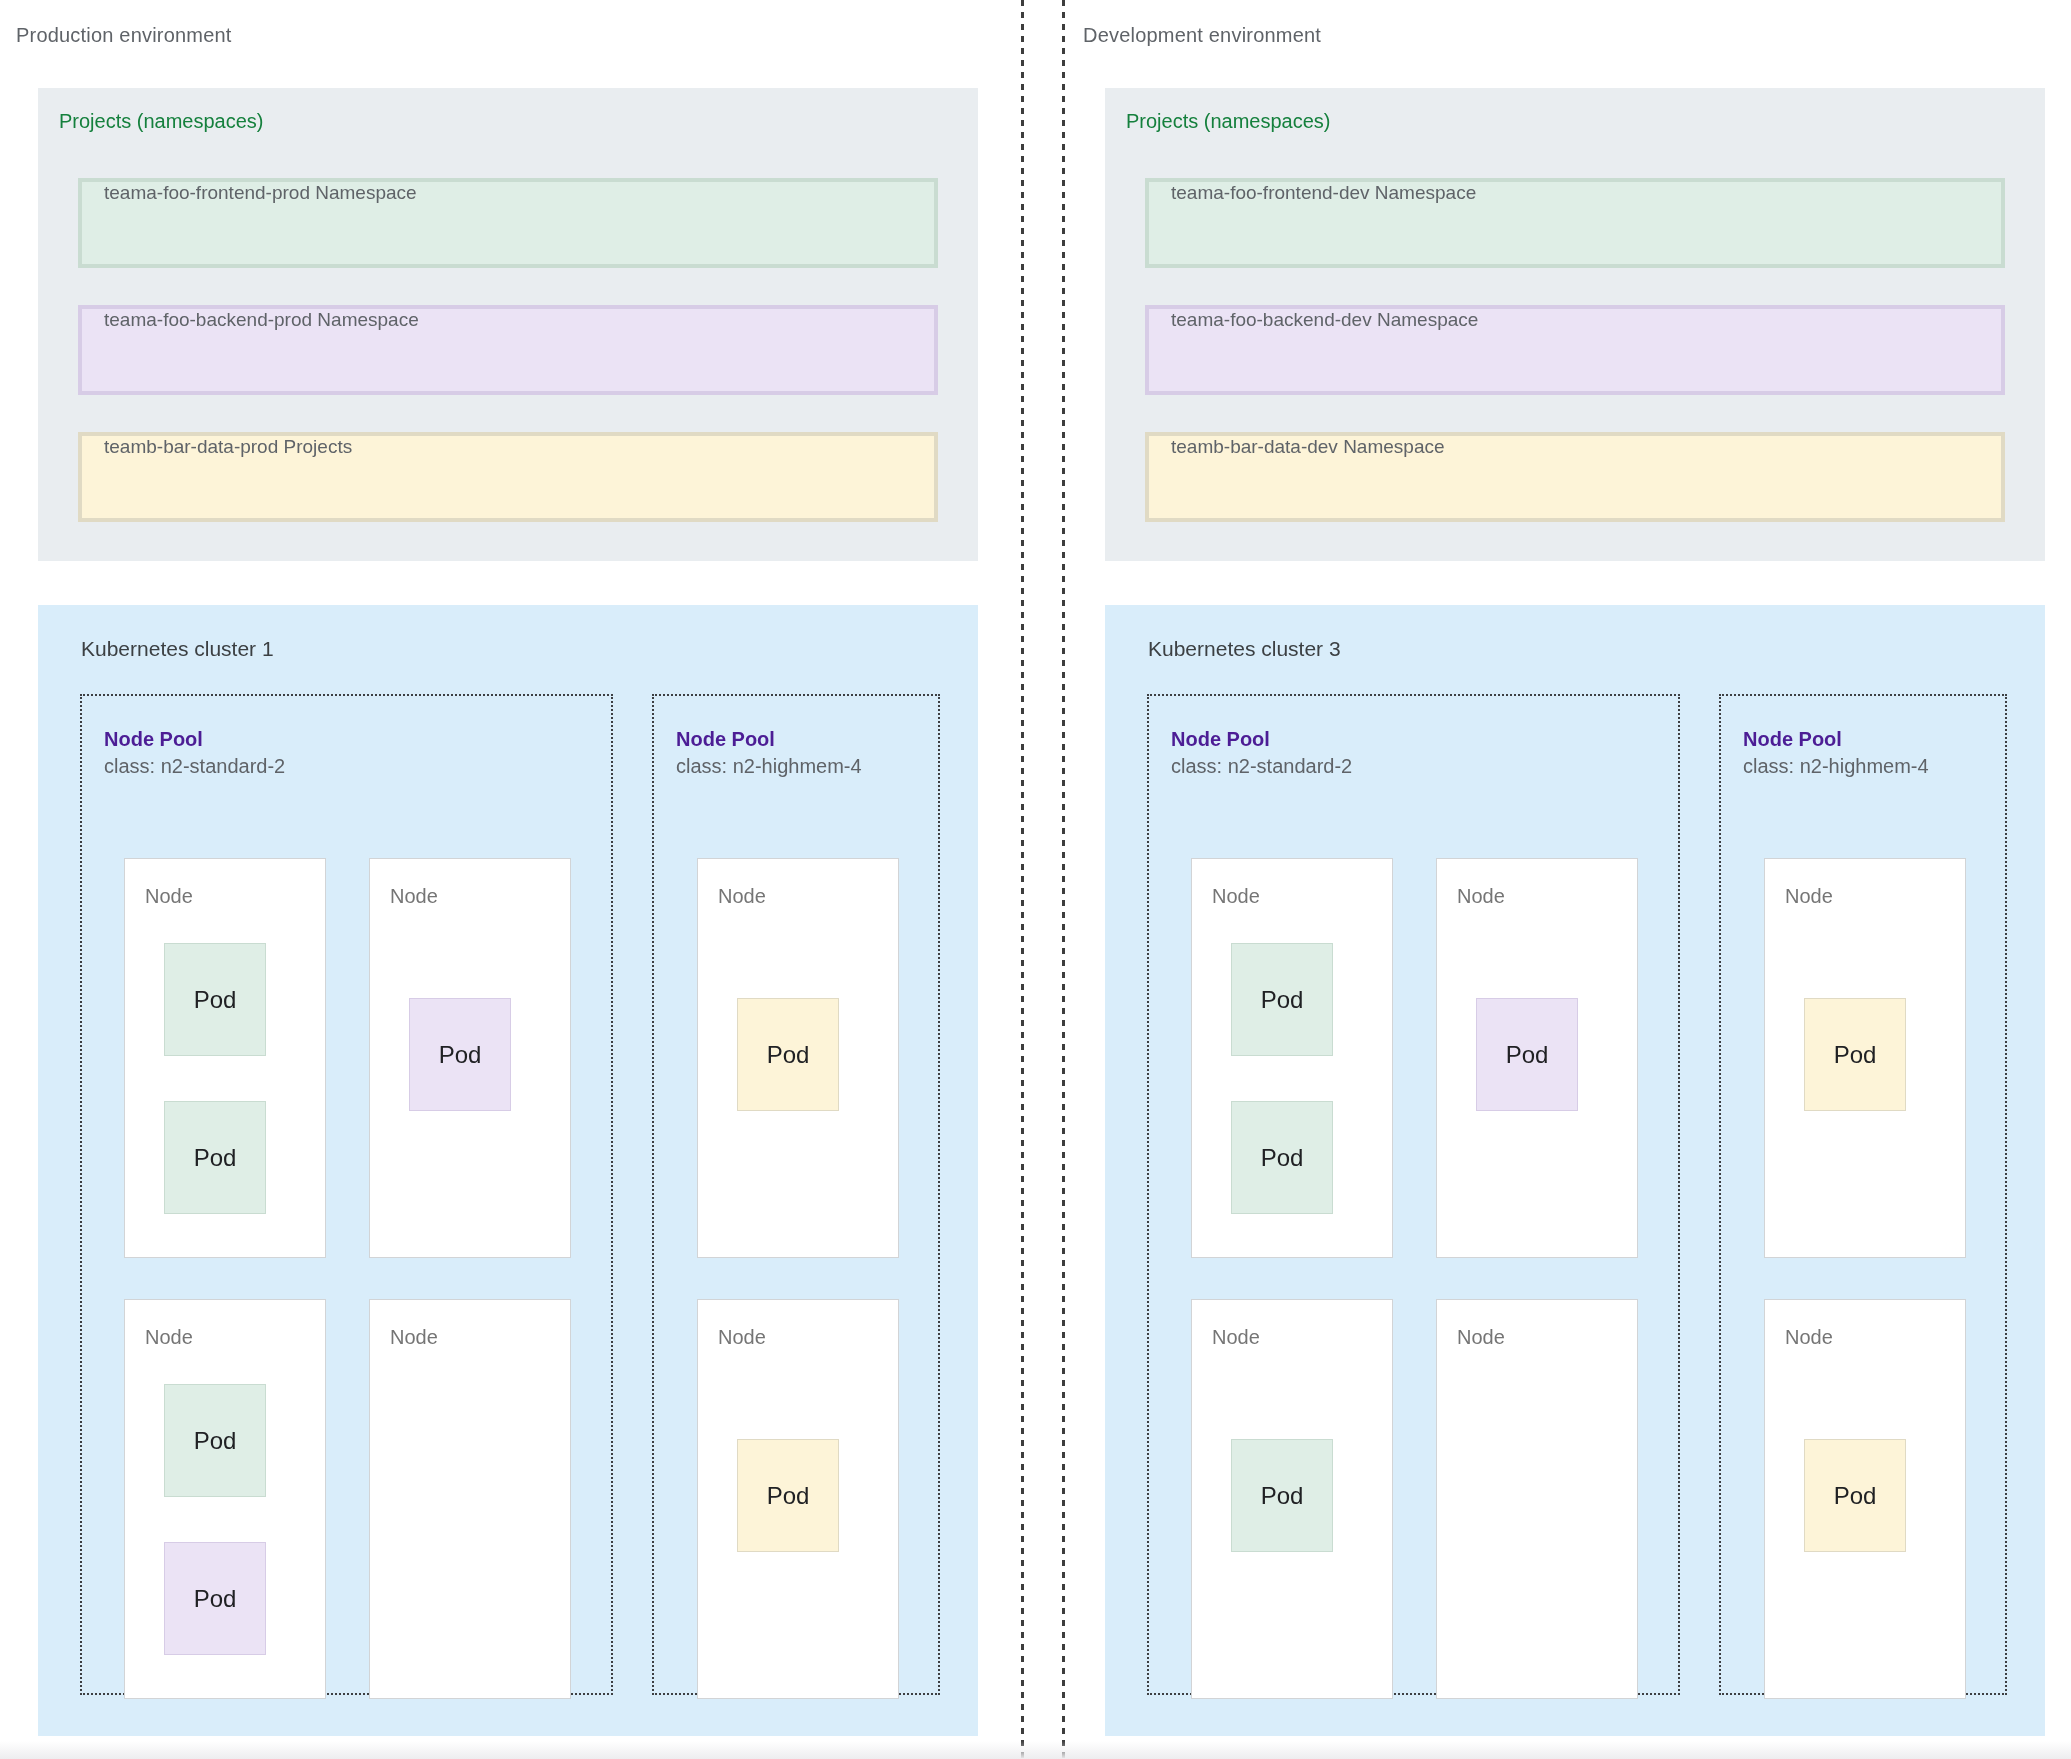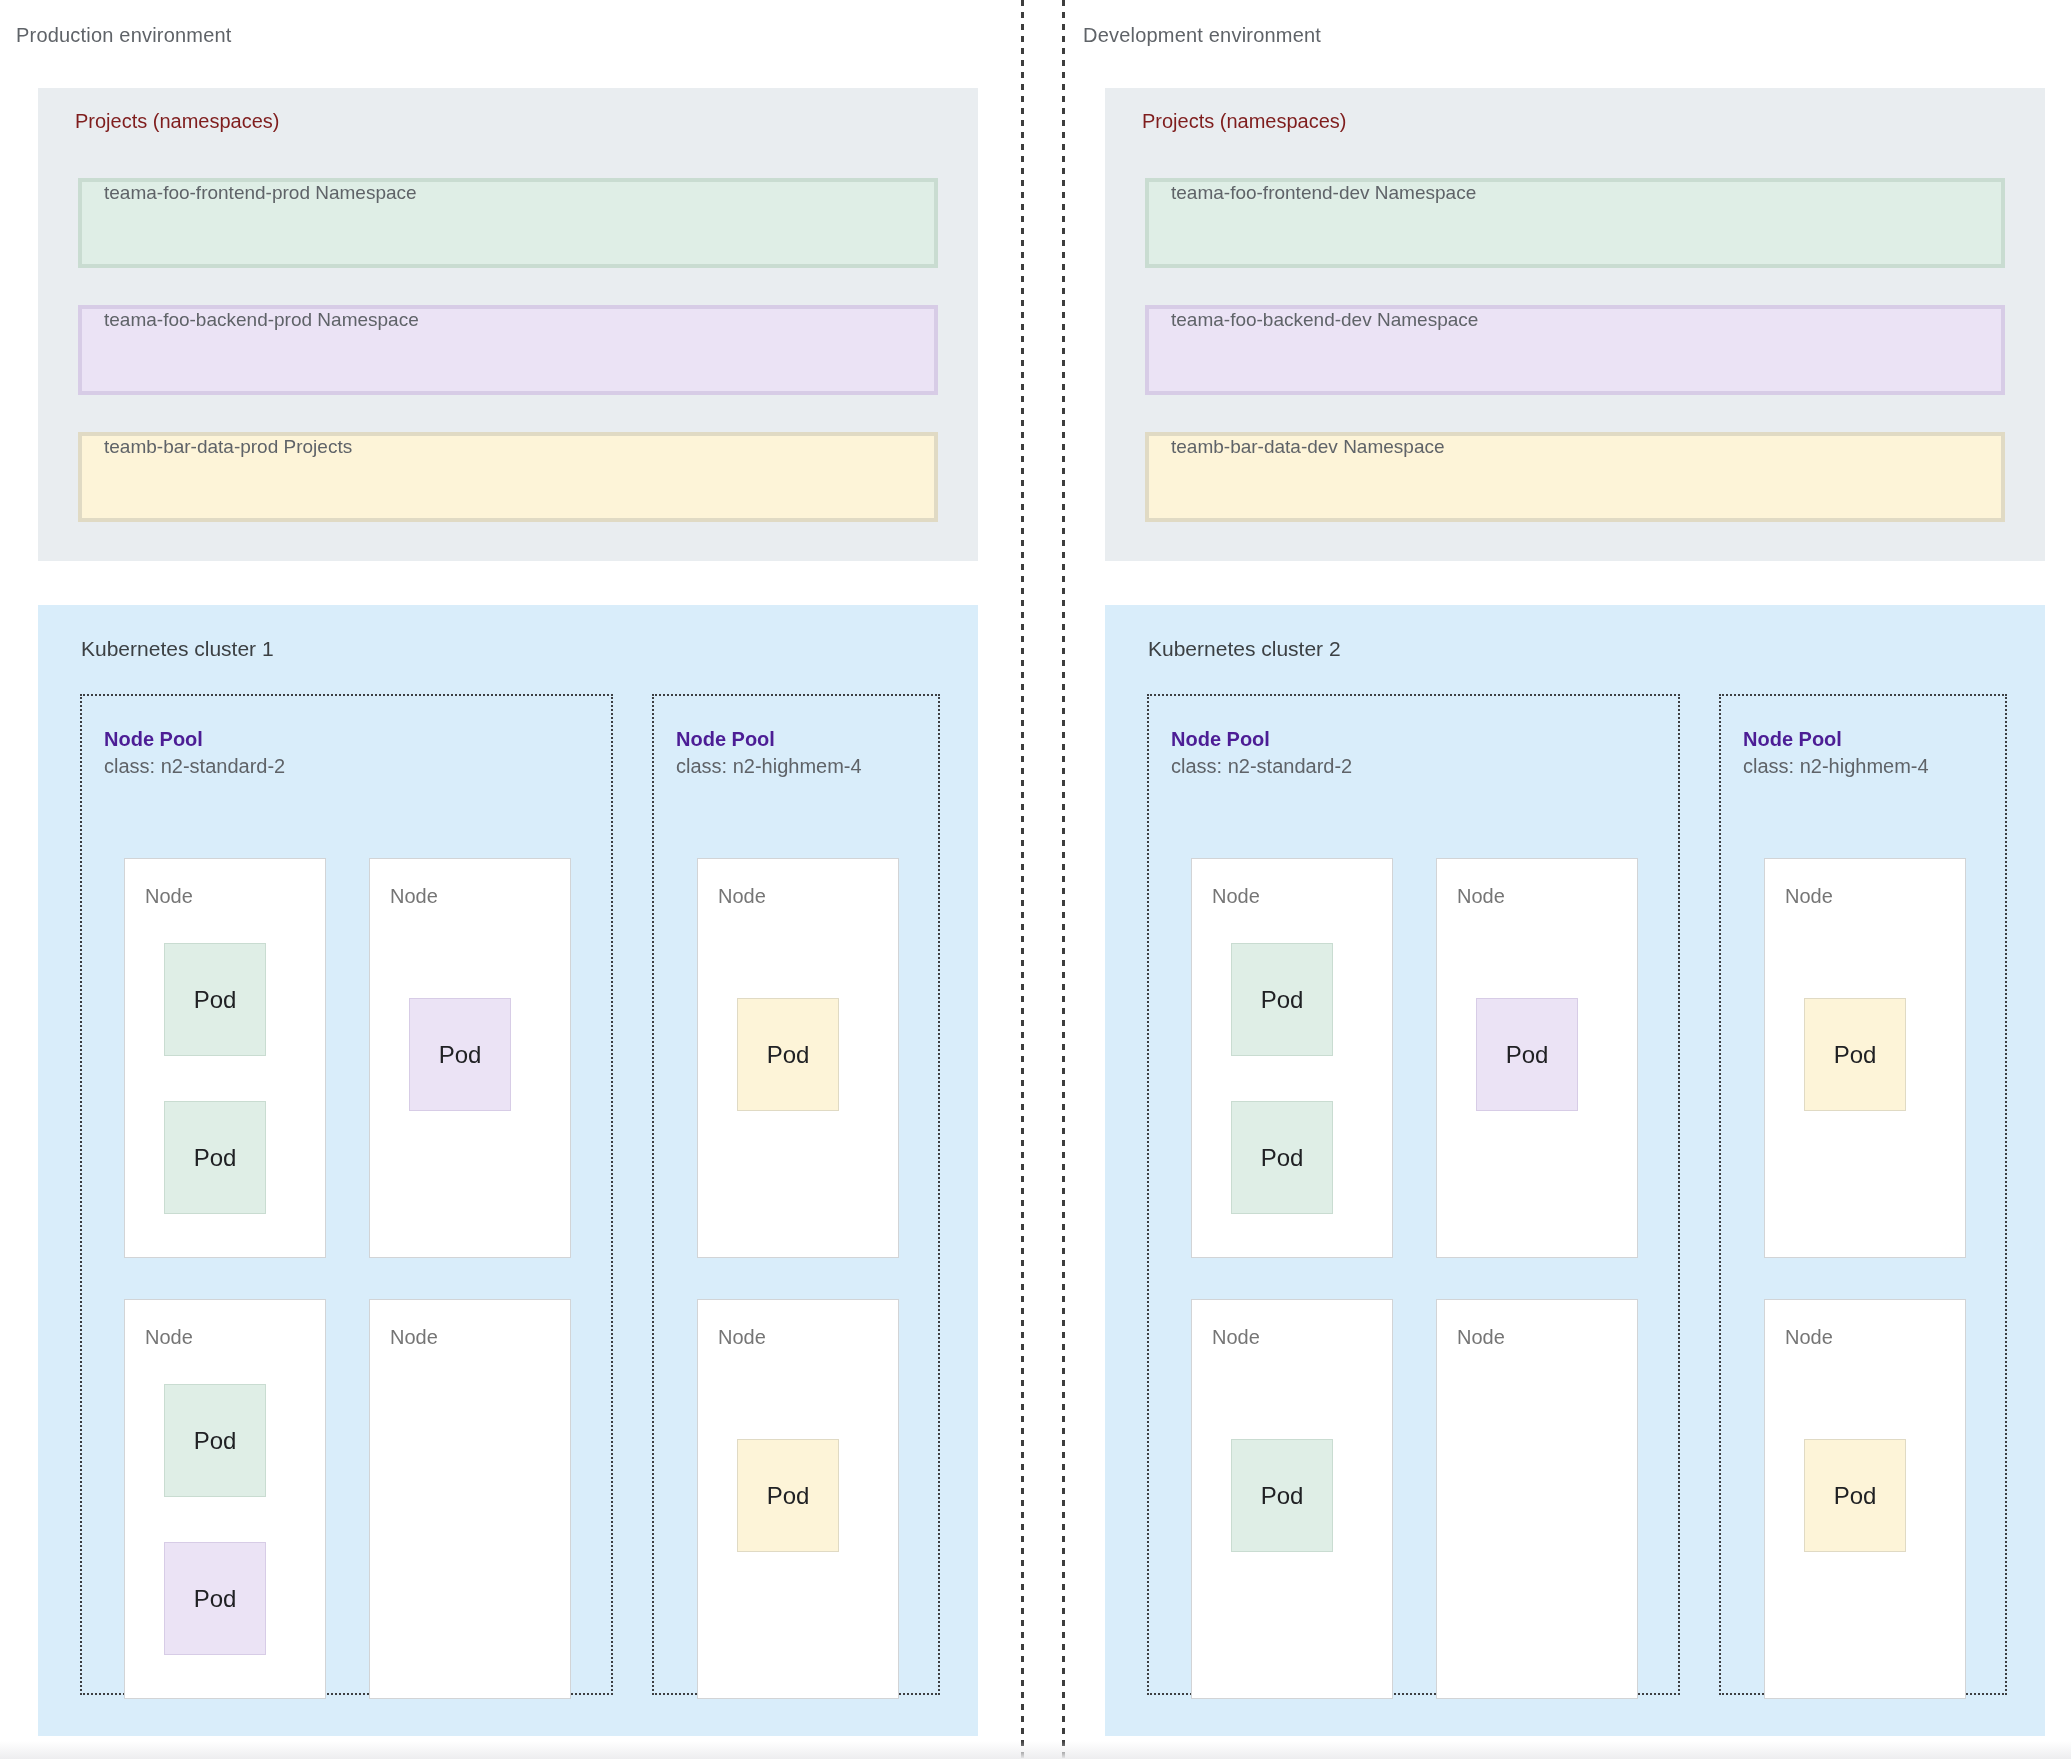--- a/index.html
+++ b/index.html
@@ -17,21 +17,21 @@
     font-size:20px; color:#5f6368; letter-spacing:0.2px;
   }
 
   
   .projects-box {
     position:absolute; left:38px; top:88px; width:940px; height:473px;
     background:#e9edf0;
   }
   .projects-label {
     position:absolute; left:21px; top:22px;
-    font-size:20px; color:#7f1d1d;margin-left:16px;
+    font-size:20px; color:#15803d;
   }
   .ns-bar {
     position:absolute; left:40px; width:860px; height:90px;
     border:4px solid #ffffff; box-sizing:border-box;
     display:flex; align-items:flex-start;
   }
   .ns-bar .ns-label { padding-left:22px; font-size:19px; color:#5f6368; }
   .ns-1 { top:90px; }
   .ns-2 { top:217px; }
   .ns-3 { top:344px; }
@@ -181,21 +181,21 @@
       </div>
       <div class="ns-bar ns-2 c-purple">
         <span class="ns-label">teama-foo-backend-dev Namespace</span>
       </div>
       <div class="ns-bar ns-3 c-yellow">
         <span class="ns-label">teamb-bar-data-dev Namespace</span>
       </div>
     </div>
 
     <div class="cluster-box">
-      <div class="cluster-title">Kubernetes cluster 2</div>
+      <div class="cluster-title">Kubernetes cluster 3</div>
 
       <div class="node-pool pool-1">
         <div class="pool-head">
           <span class="pool-title">Node Pool</span>
           <span class="pool-class">class: n2-standard-2</span>
         </div>
 
         <div class="knode r1c1">
           <div class="knode-label">Node</div>
           <div class="pod slot-a c-green">Pod</div>

